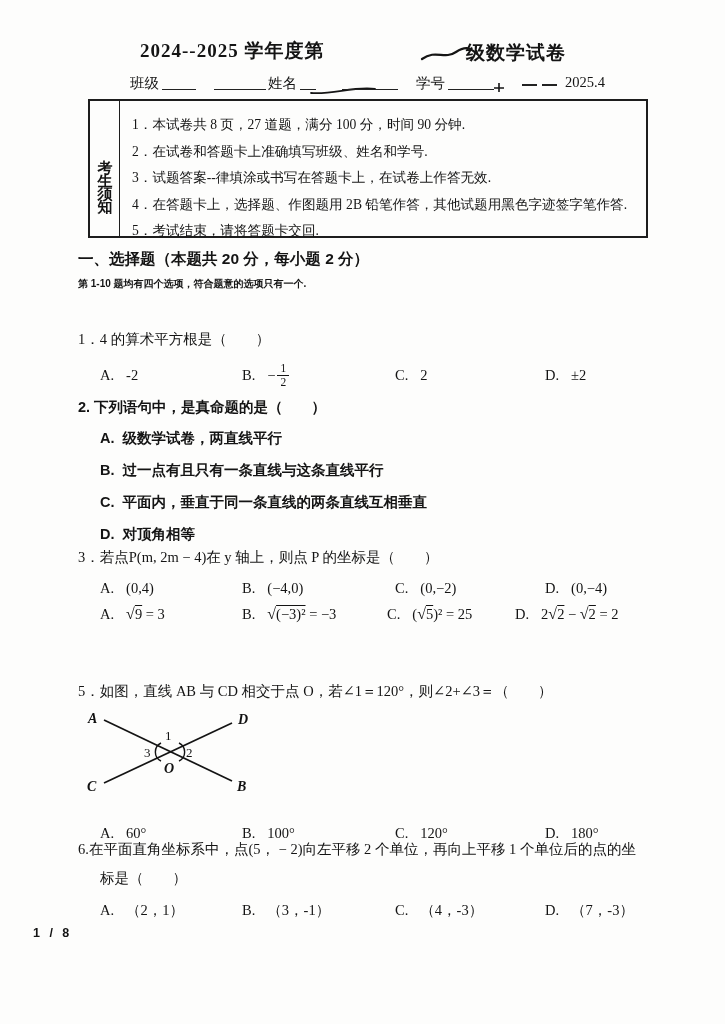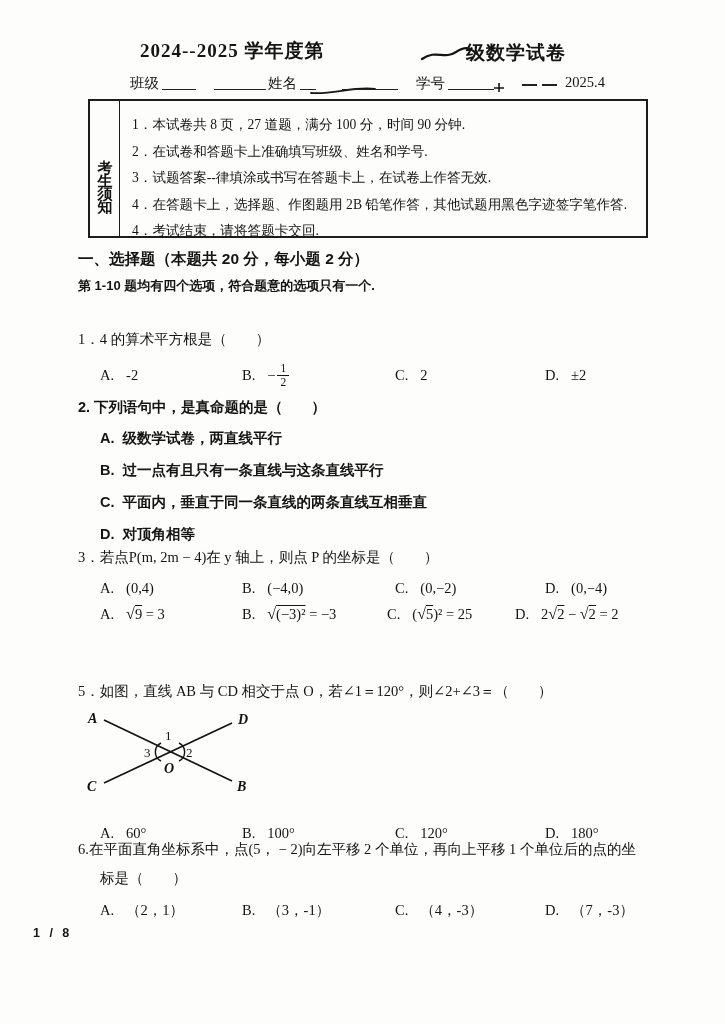--- a/index.html
+++ b/index.html
@@ -37,21 +37,21 @@
   }
   .notice-side span {
     writing-mode:vertical-lr; text-orientation:upright;
     font-size:15px; letter-spacing:13px; font-weight:bold; padding-top:10px;
   }
   .notice-items { flex:1; padding:11px 10px 0 12px; }
   .notice-items div { line-height:26.5px; font-size:13.6px; white-space:nowrap; }
 
   
   .sec-head { position:absolute; top:249px; left:78px; font-size:15.5px; }
-  .sec-note { position:absolute; top:277px; left:78px; font-size:13px; }
+  .sec-note { position:absolute; top:277px; left:78px; font-size:10px; }
 
   
   .q { position:absolute; left:78px; width:600px; }
   .stem { font-size:14.5px; white-space:nowrap;margin-top:20px; }
   .opt-row { display:flex; padding-left:22px; margin-top:13px; align-items:center; }
   .opt { flex:0 0 142px; white-space:nowrap; display:flex; align-items:center; }
   .opt.w153 { flex:0 0 153px; } .opt.w150 { flex:0 0 150px; }
   .opt.w145 { flex:0 0 145px; } .opt.w128 { flex:0 0 128px; }
   .opt.last { flex:1; }
   .opt-label { margin-right:12px; }
@@ -115,21 +115,21 @@
 
   <div class="notice-box">
     <div class="notice-side">
       <span>考生须知</span>
     </div>
     <div class="notice-items">
       <div>1．本试卷共 8 页，27 道题，满分 100 分，时间 90 分钟.</div>
       <div>2．在试卷和答题卡上准确填写班级、姓名和学号.</div>
       <div>3．试题答案--律填涂或书写在答题卡上，在试卷上作答无效.</div>
       <div>4．在答题卡上，选择题、作图题用 2B 铅笔作答，其他试题用黑色字迹签字笔作答.</div>
-      <div>4．考试结束，请将答题卡交回.</div>
+      <div>5．考试结束，请将答题卡交回.</div>
     </div>
   </div>
 
   <div class="sec-head hei">一、选择题（本题共 20 分，每小题 2 分）</div>
   <div class="sec-note hei">第 1-10 题均有四个选项，符合题意的选项只有一个.</div>
 
   <div class="q" style="top:310px">
     <div class="stem">1．4 的算术平方根是（　　）</div>
     <div class="opt-row">
       <span class="opt">

